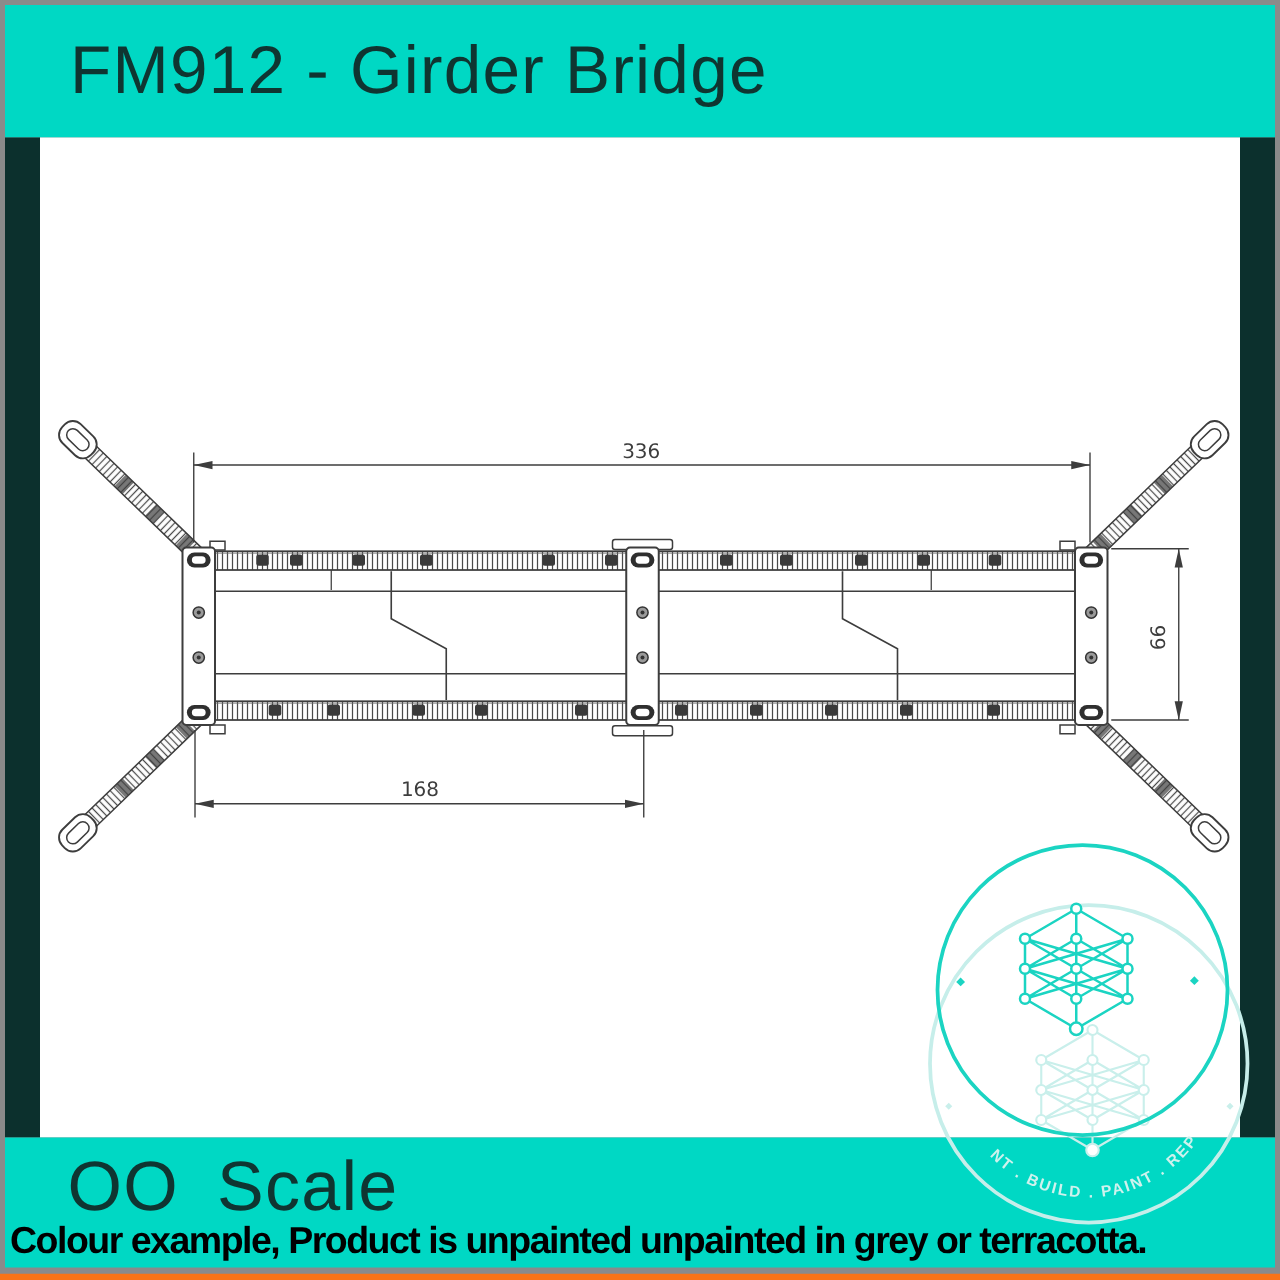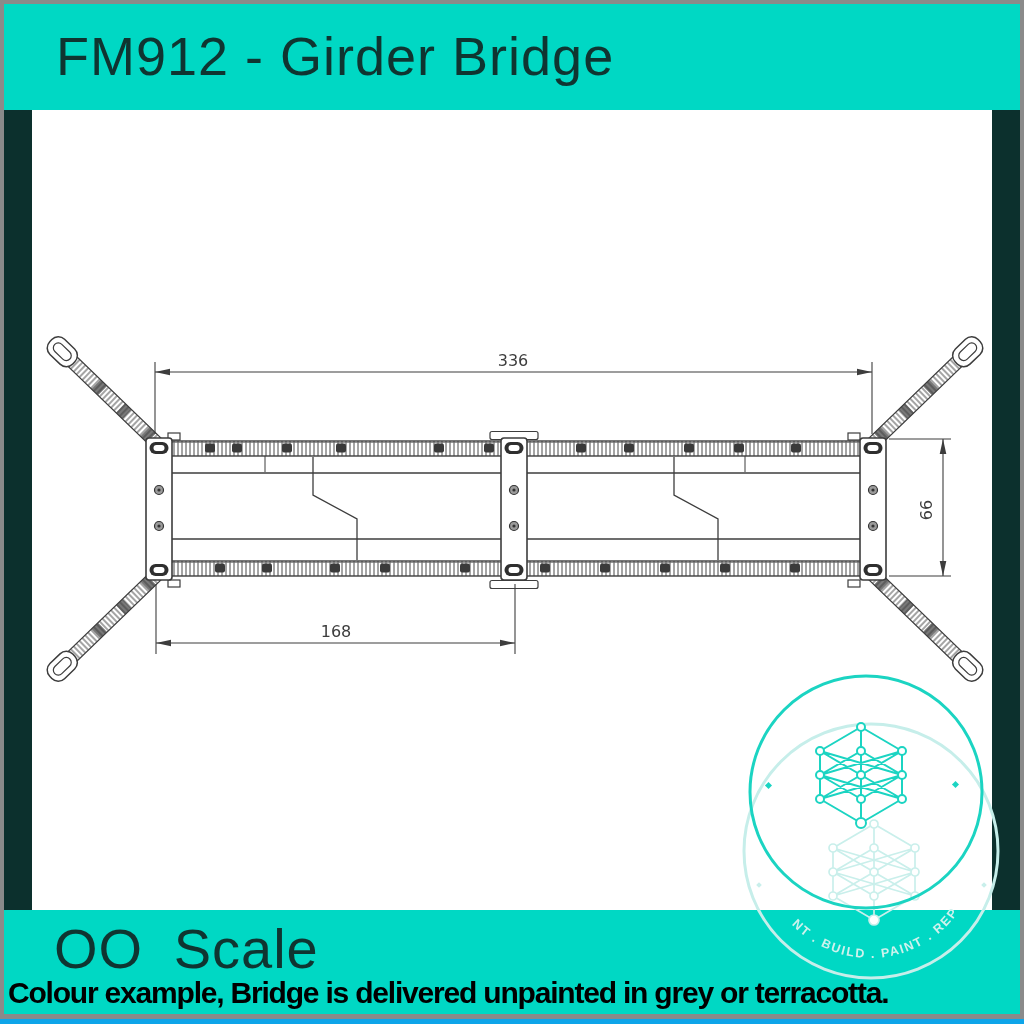--- a/index.html
+++ b/index.html
@@ -1,16 +1,16 @@
 <!DOCTYPE html>
 <html><head>
 <meta charset="utf-8">
 <style>
   html,body{margin:0;padding:0;background:#000;}
-  .page{position:relative;width:1024px;height:1024px;background:#0ea5e9;overflow:hidden;
+  .page{position:relative;width:1024px;height:1024px;background:#f97316;overflow:hidden;
         font-family:"Liberation Sans",sans-serif;}
   .frame{position:absolute;left:0;top:0;width:1024px;height:1019px;background:#8a8a8a;}
   .header-band{position:absolute;left:4px;top:4px;width:1016px;height:106px;background:#00d8c4;}
   .page-title{position:absolute;left:56px;top:4px;height:106px;line-height:104px;
               font-size:54px;font-weight:400;letter-spacing:1px;color:#0f3531;white-space:nowrap;}
   .side-bar{position:absolute;top:110px;width:28px;height:800px;background:#0c302d;}
   .side-bar.left{left:4px;}
   .side-bar.right{left:992px;}
   .white-area{position:absolute;left:32px;top:110px;width:960px;height:800px;background:#ffffff;}
   .drawing-svg{position:absolute;left:32px;top:110px;width:960px;height:800px;z-index:2;}
@@ -200,14 +200,14 @@
       <rect x="766" y="783" width="5" height="5" transform="rotate(45 768.5 785.5)" fill="#1bd4c2"></rect>
       <rect x="953" y="782" width="5" height="5" transform="rotate(45 955.5 784.5)" fill="#1bd4c2"></rect>
     </g>
 
     <text class="arc-text">
       <textPath href="#arcpath" startOffset="2%">NT . BUILD . PAINT . REP</textPath>
     </text>
   </svg>
 
   <div class="scale-label">OO Scale</div>
-  <div class="caption">Colour example, Bridge is delivered unpainted in grey or terracotta.</div>
+  <div class="caption">Colour example, Product is unpainted unpainted in grey or terracotta.</div>
 </div>
 
 </body></html>

